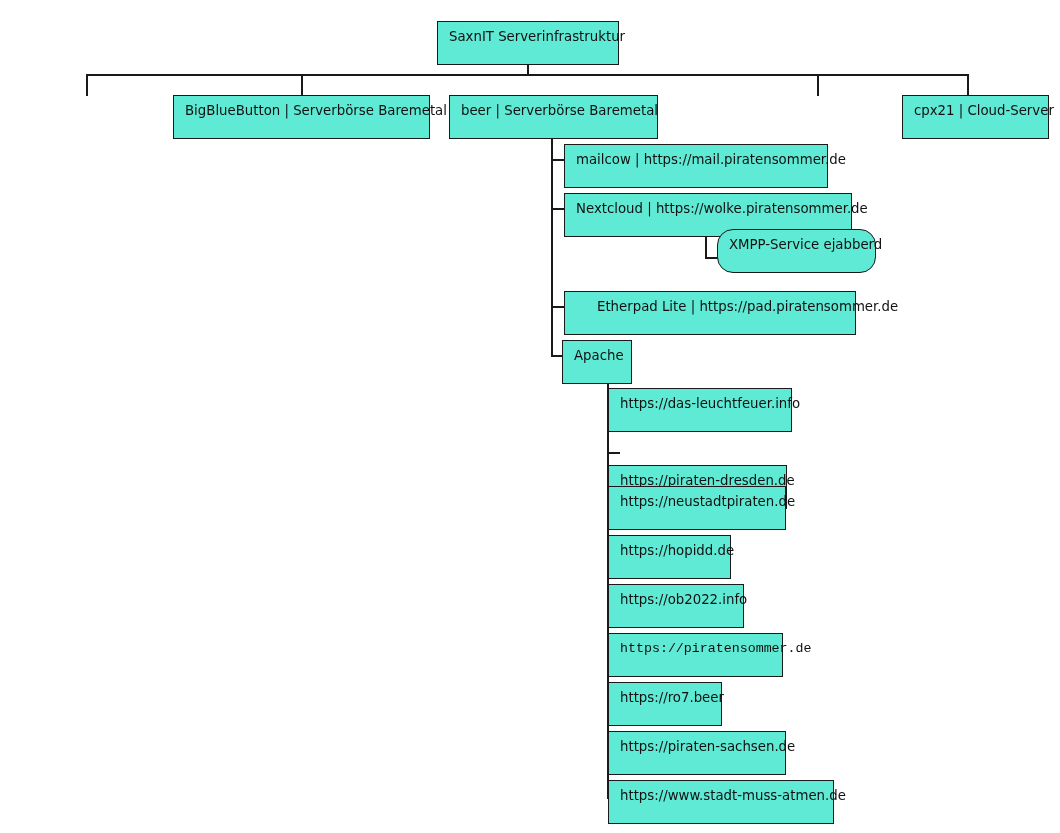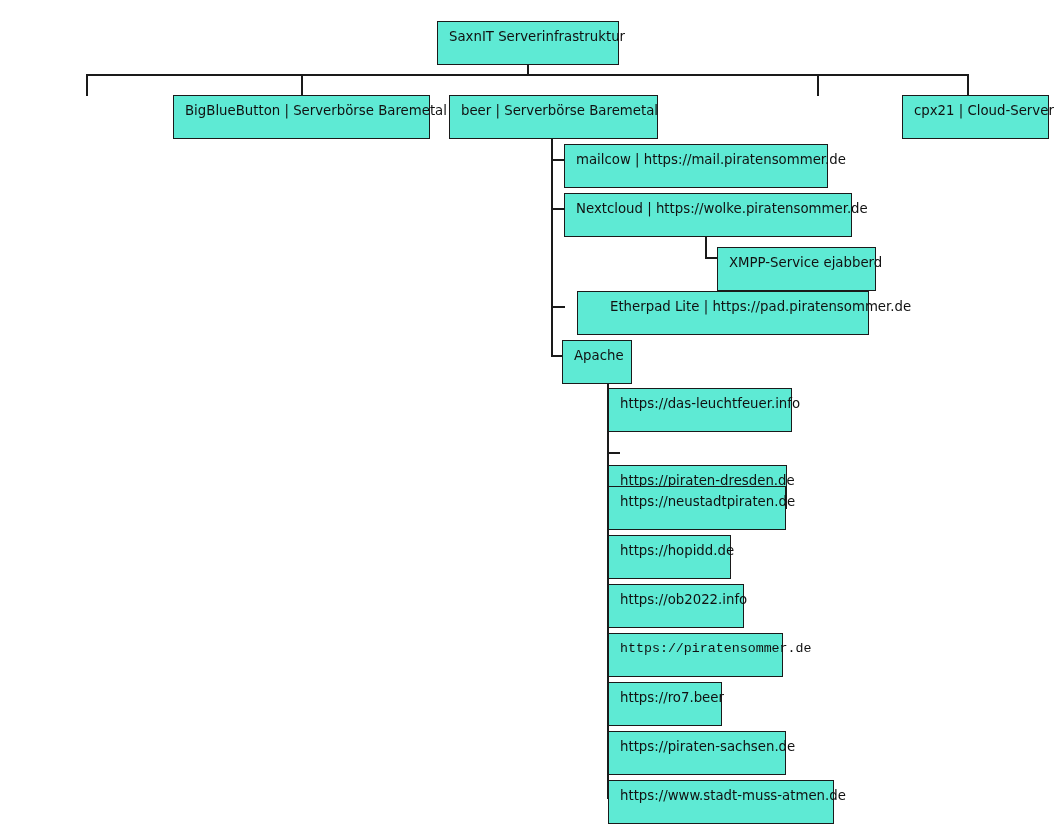--- a/index.html
+++ b/index.html
@@ -81,25 +81,25 @@
     <span>Nextcloud | https://wolke.piratensommer.de</span>
   </div>
 
   <div class="node" style="left:564px; top:144px; width:264px;">
     <span>mailcow | https://mail.piratensommer.de</span>
   </div>
 
   <div class="edge v" style="left:705px; top:224px; height:34px;"></div>
   <div class="edge h" style="left:705px; top:257px; width:13px;"></div>
 
-  <div class="node" style="left:717px; top:247px; width:159px;">
+  <div class="node" style="left:717px; top:229px; width:159px;border-radius:16px;">
     <span>XMPP-Service ejabberd</span>
   </div>
 
-  <div class="node" style="left:577px; top:291px; width:292px;padding-left:32px;">
+  <div class="node" style="left:564px; top:291px; width:292px;padding-left:32px;">
     <span>Etherpad Lite | https://pad.piratensommer.de</span>
   </div>
 
   <div class="node" style="left:562px; top:340px; width:70px;">
     <span>Apache</span>
   </div>
 
   <div class="edge v" style="left:607px; top:371px; height:428px;"></div>
   <div class="edge h" style="left:607px; top:403px; width:13px;"></div>
   <div class="edge h" style="left:607px; top:452px; width:13px;"></div>

